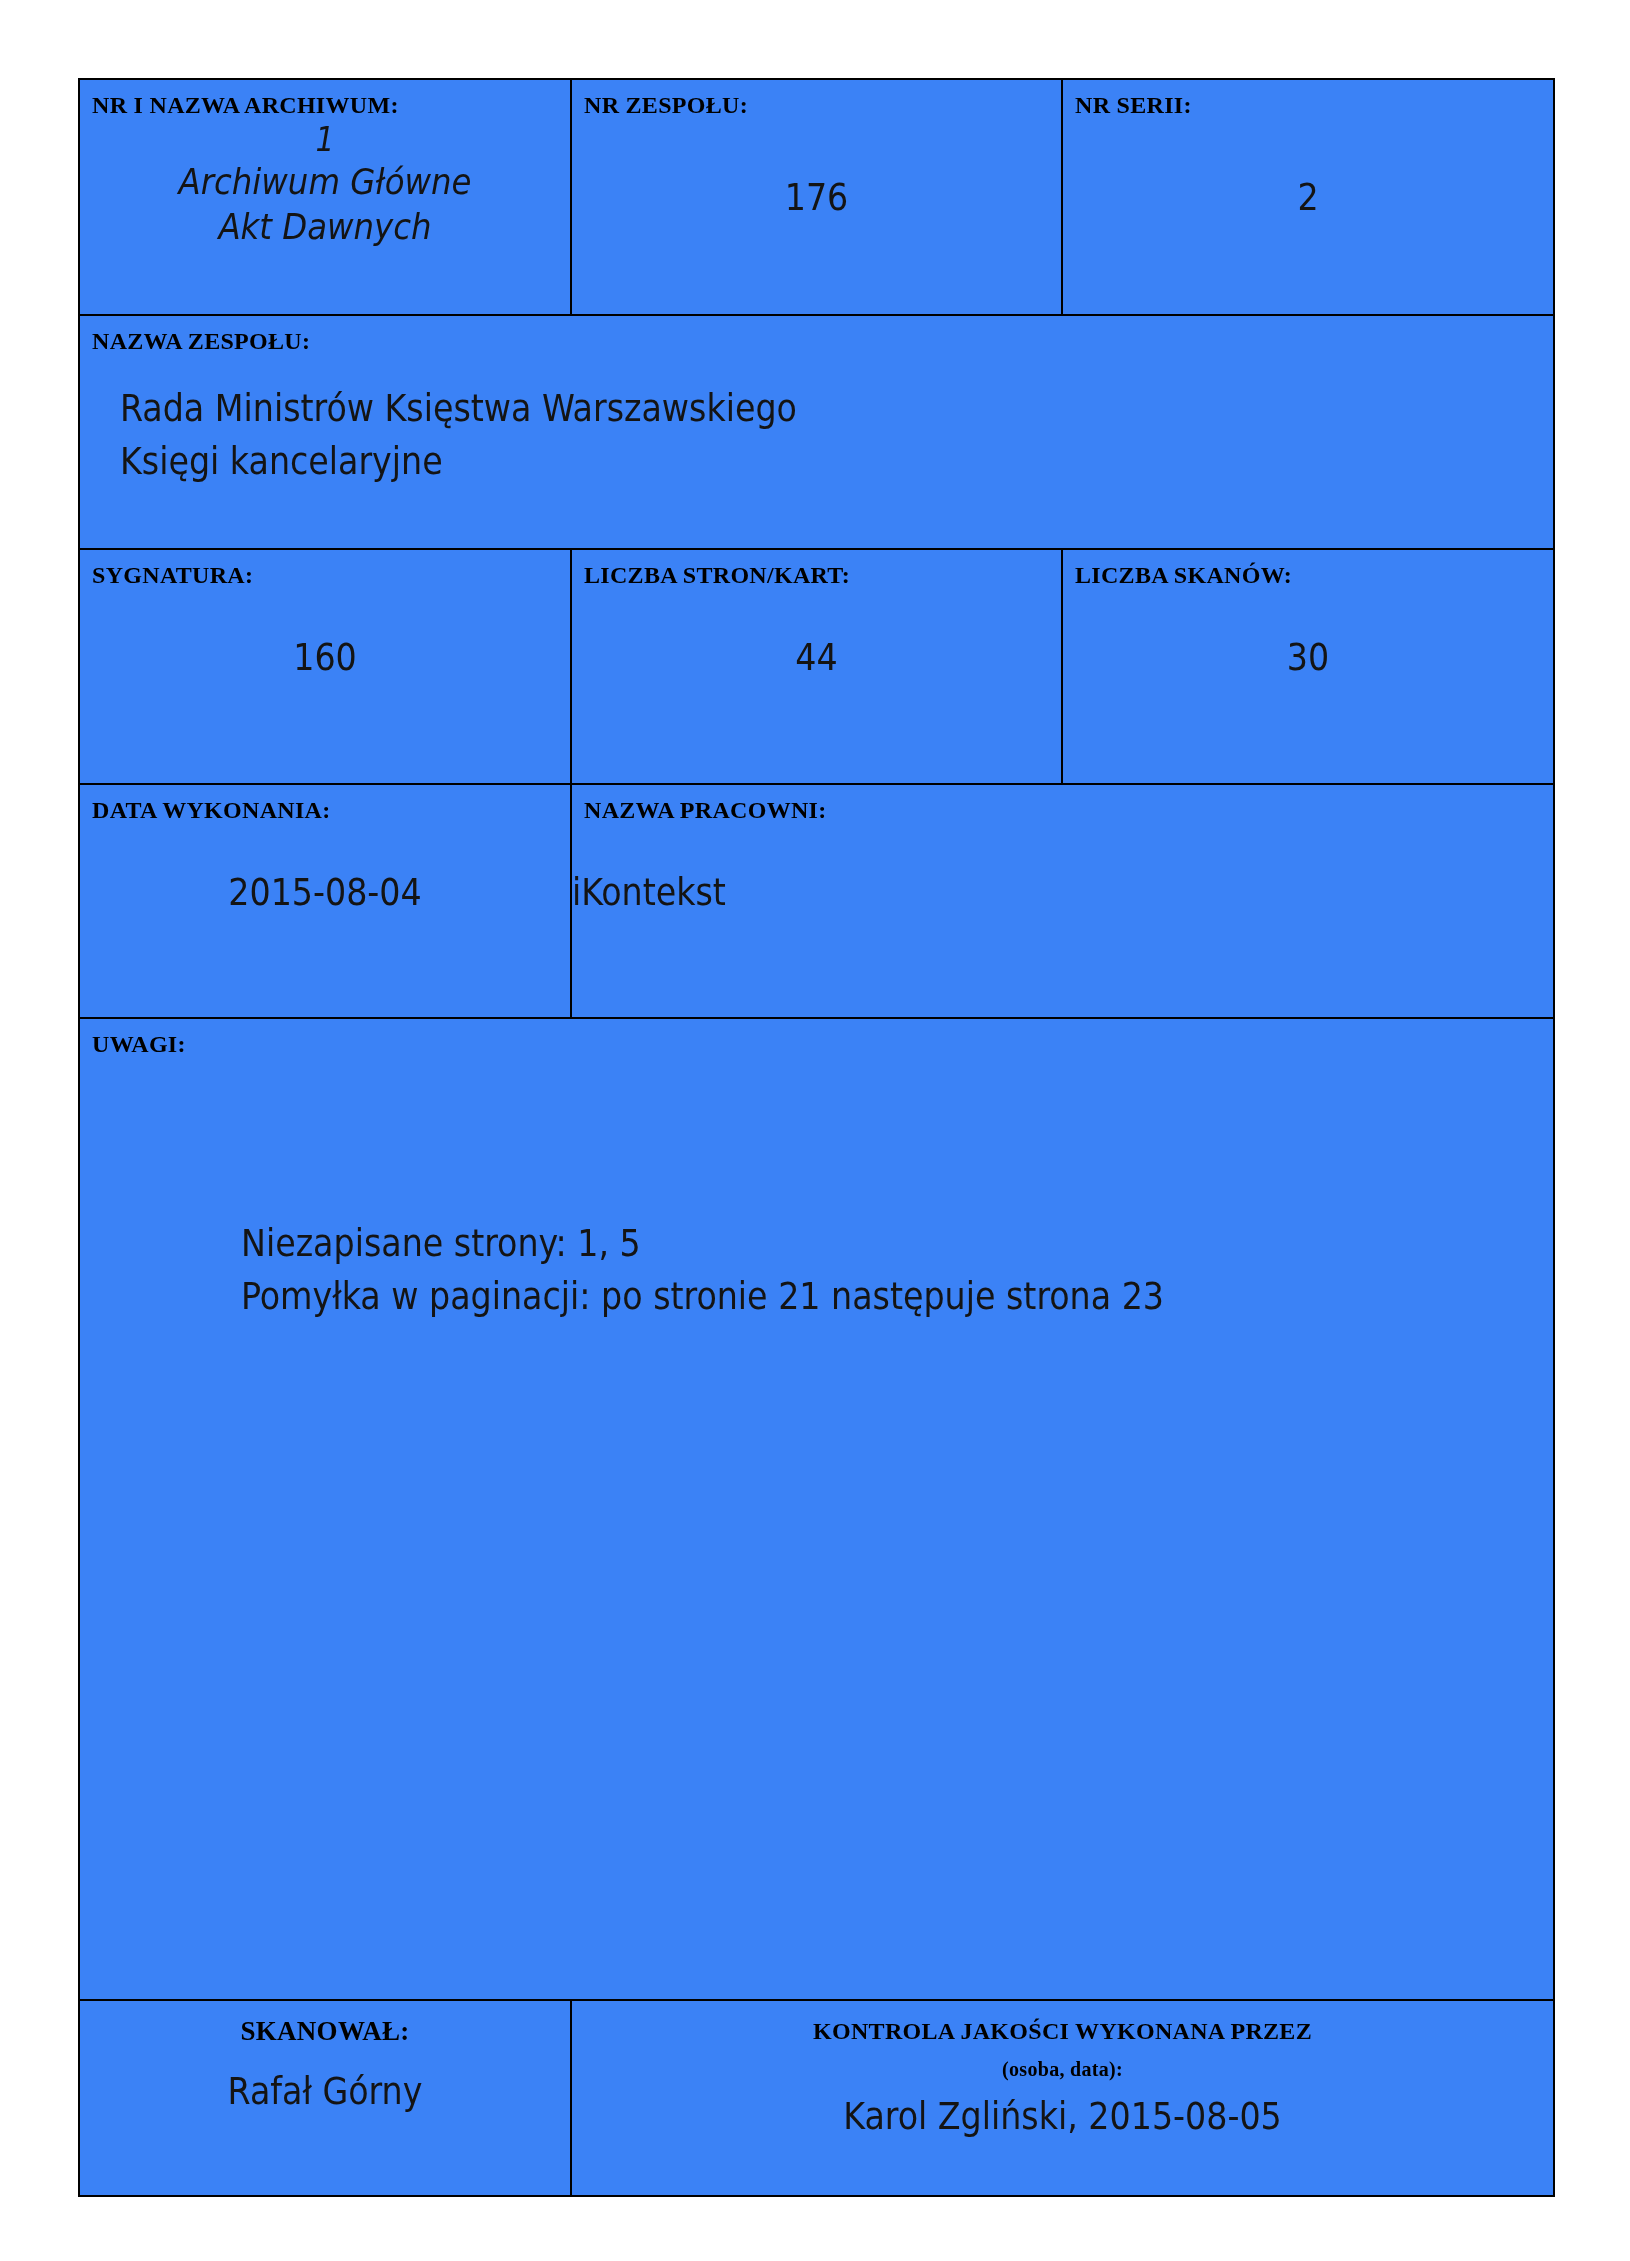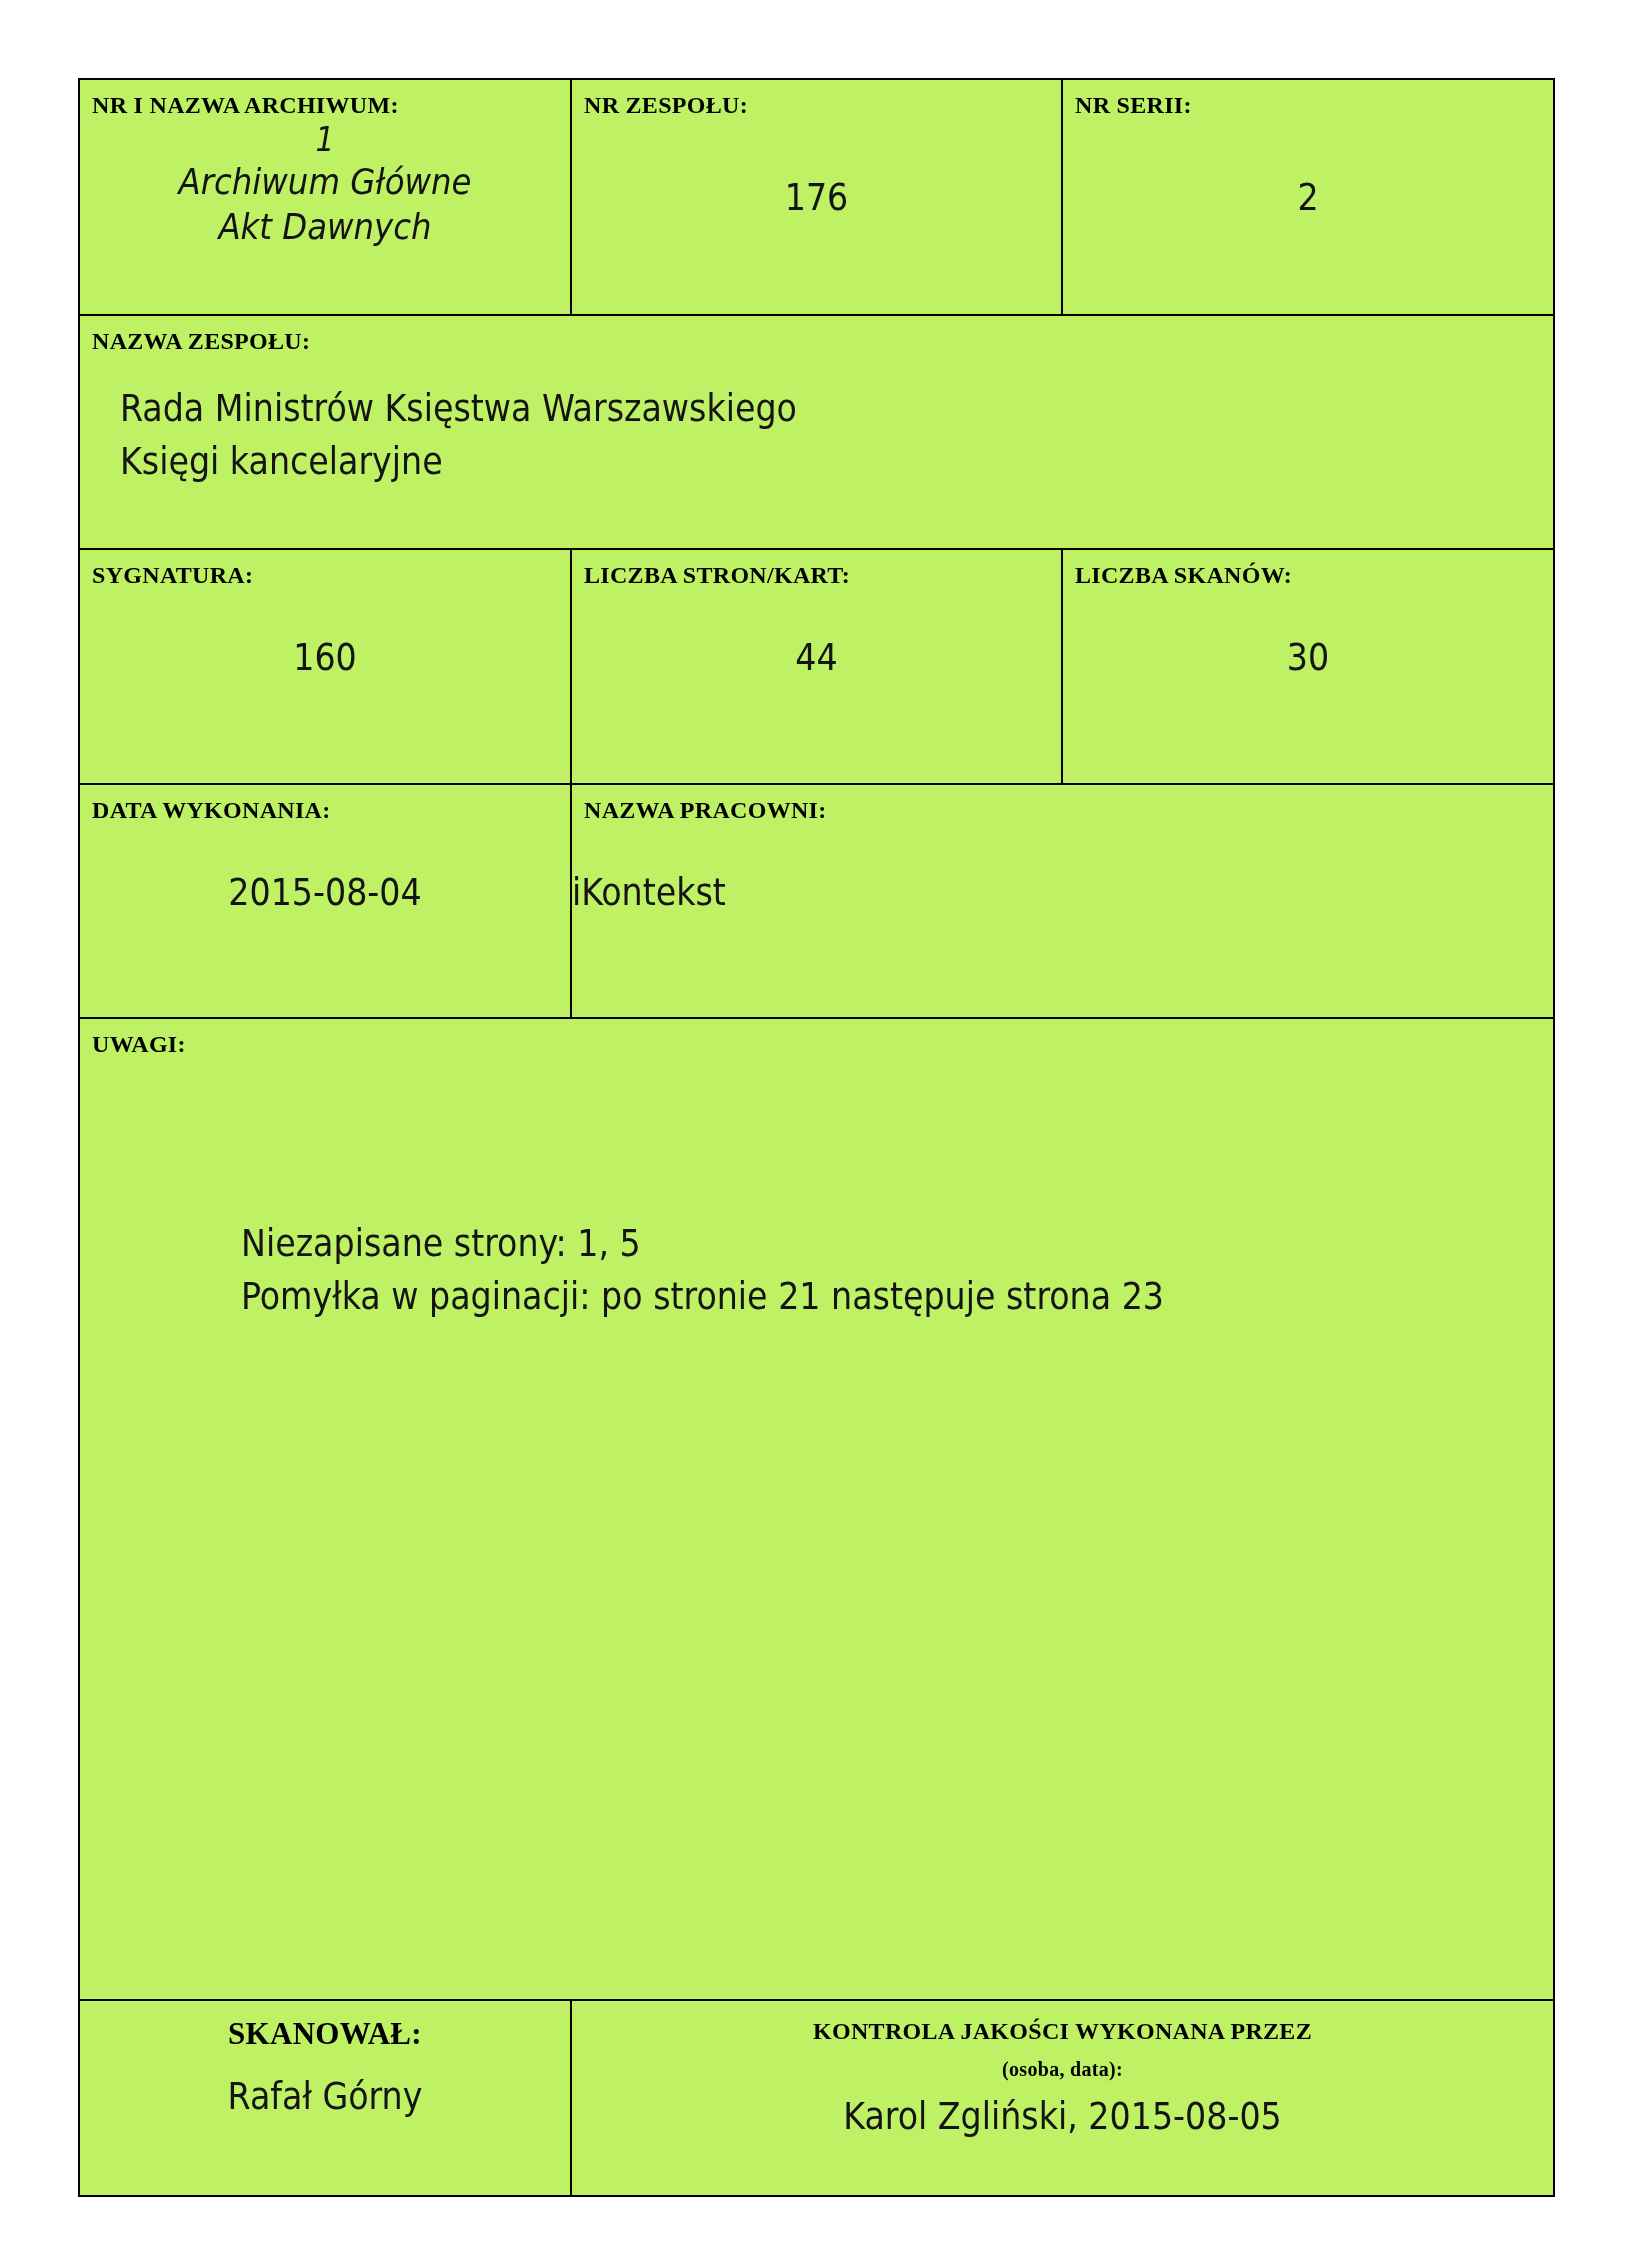--- a/index.html
+++ b/index.html
@@ -33,21 +33,21 @@
     left: 78px;
     top: 78px;
     width: 1475px;
     border-collapse: collapse;
     table-layout: fixed;
   }
   .meta-table td {
     border: 2.6px solid #000000;
     padding: 0;
     vertical-align: top;
-    background: #bef264;
+    background: #3b82f6;
   }
 
   
   .label {
     display: block;
     font-family: "Liberation Serif", "DejaVu Serif", serif;
     font-weight: bold;
     font-size: 24px;
     letter-spacing: 0.3px;
     line-height: 1.1;
@@ -135,21 +135,21 @@
     line-height: 1.42;
     white-space: nowrap;
   }
 
   .cell-sign { height: 194px; }
   .sign-label {
     display: block;
     text-align: center;
     font-family: "Liberation Serif", "DejaVu Serif", serif;
     font-weight: bold;
-    font-size: 31px;
+    font-size: 27px;
     letter-spacing: 0.3px;
     padding-top: 14.5px;
   }
   .sign-value {
     display: block;
     text-align: center;
     padding-top: 21px;
   }
   .sign-value .value { font-size: 37px; }
 

